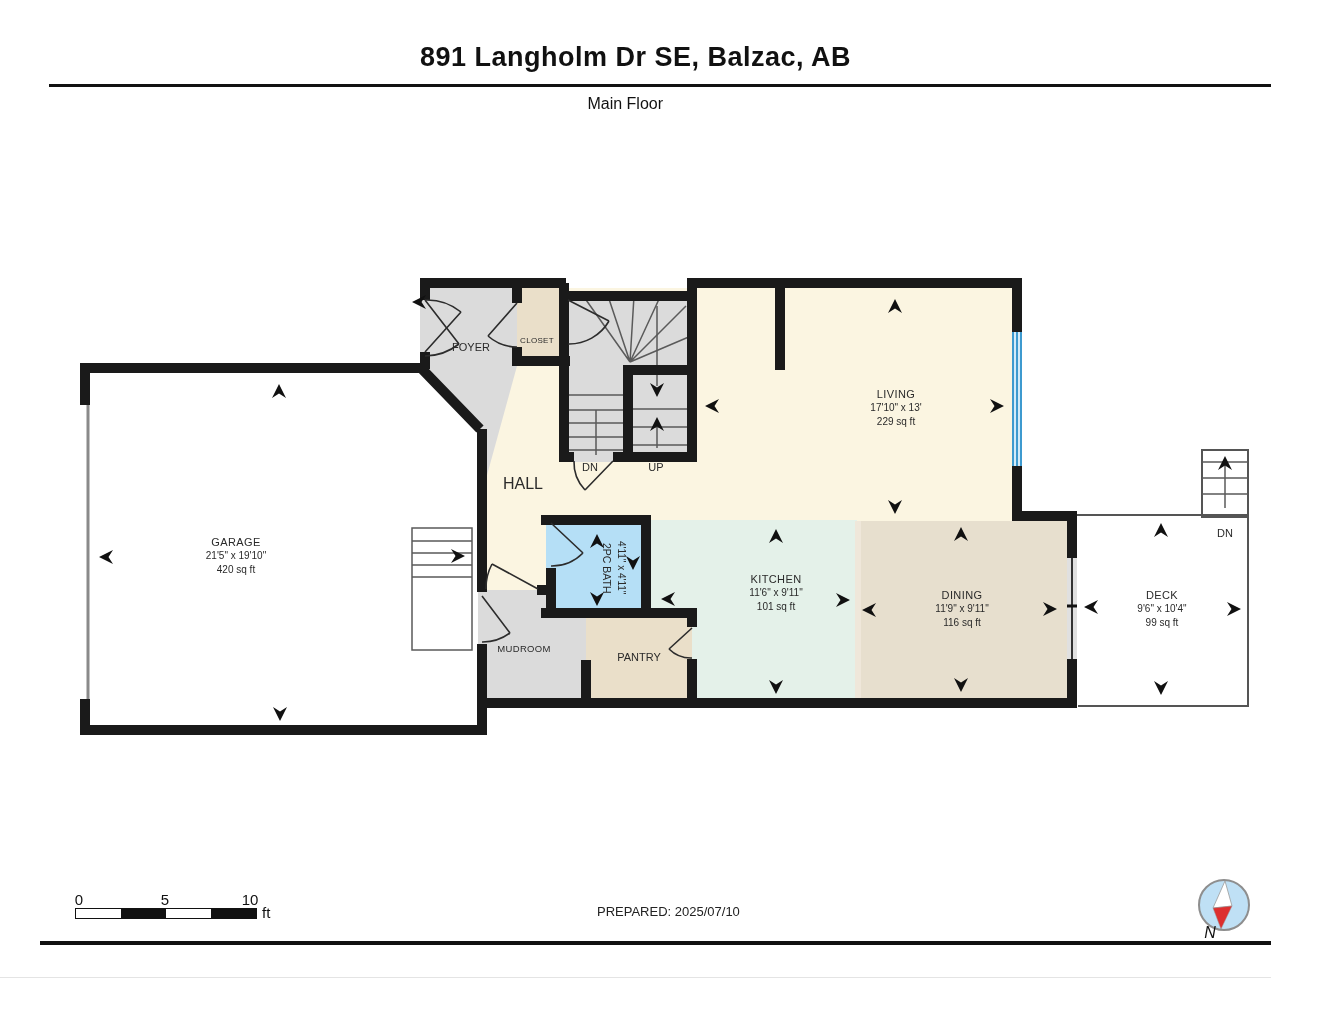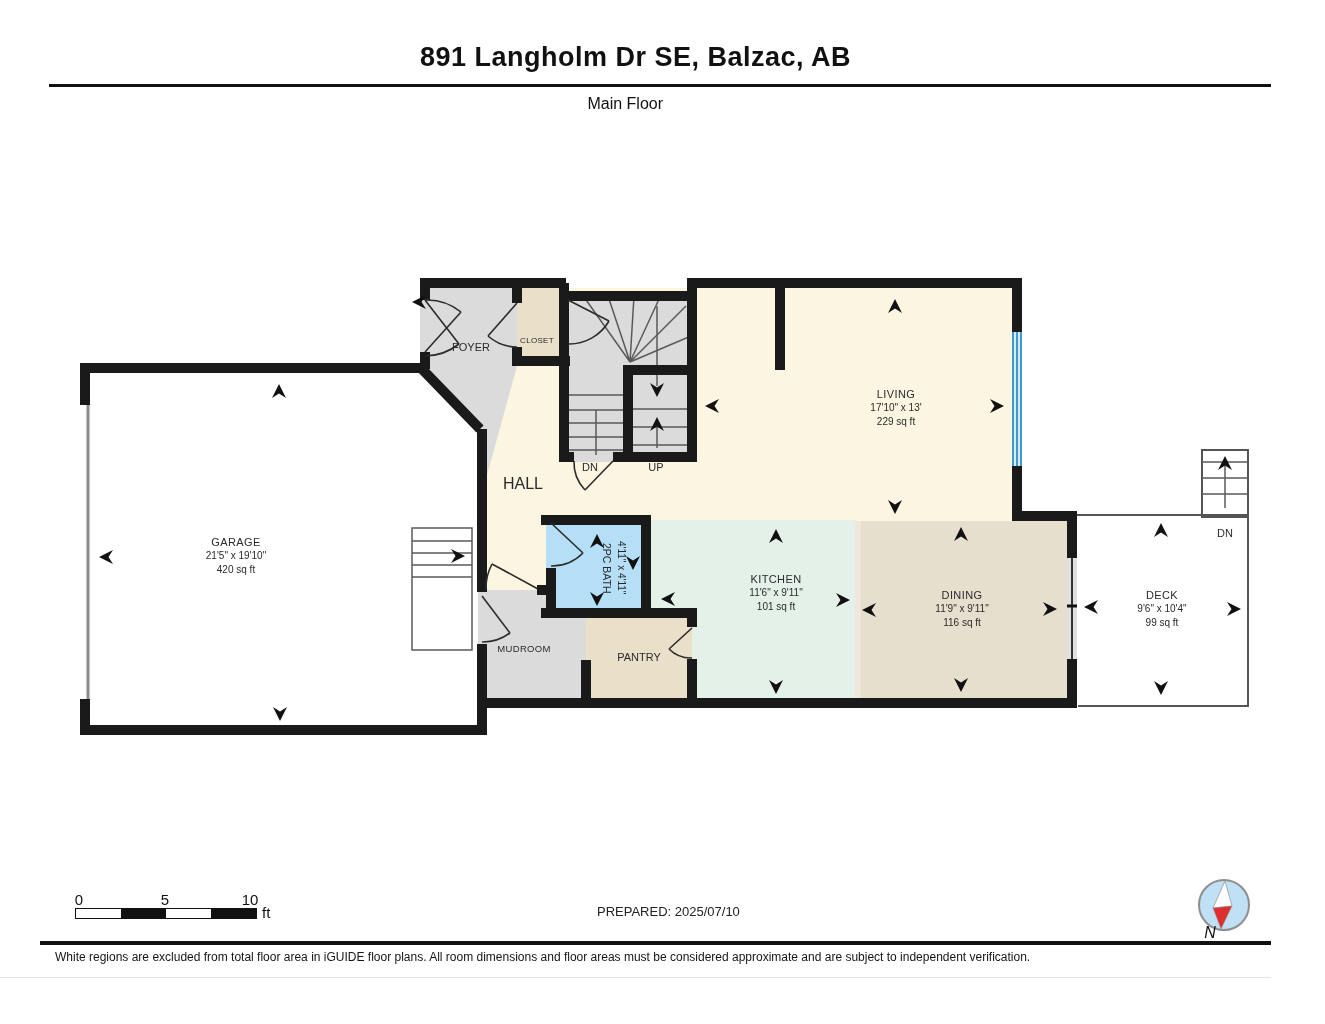--- a/index.html
+++ b/index.html
@@ -226,16 +226,15 @@
   <div class="abs prepared">PREPARED: 2025/07/10</div>
 
   <svg class="abs" style="left:1194px;top:876px;" width="62" height="62" viewBox="0 0 62 62">
     <circle cx="30" cy="29" r="25" fill="var(--compassblue,#BFE0F5)" stroke="#8e8e8e" stroke-width="2"></circle>
     <path d="M31,5 L19,32 L38,30 Z" fill="#ffffff" stroke="#9a9a9a" stroke-width="0.8"></path>
     <path d="M19,32 L38,30 L27,53 Z" fill="var(--accentred,#DD2F2F)" stroke="#9a9a9a" stroke-width="0.5"></path>
   </svg>
   <div class="abs north">N</div>
 
   <div class="abs footer-rule"></div>
-  <div class="abs disclaimer">White regions are excluded from total floor area in iGUIDE floor plans. All room dimensions and floor areas must be considered approximate and are subject to independent verification.</div>
   <div class="abs faint"></div>
 
 </div>
 
 </body></html>

